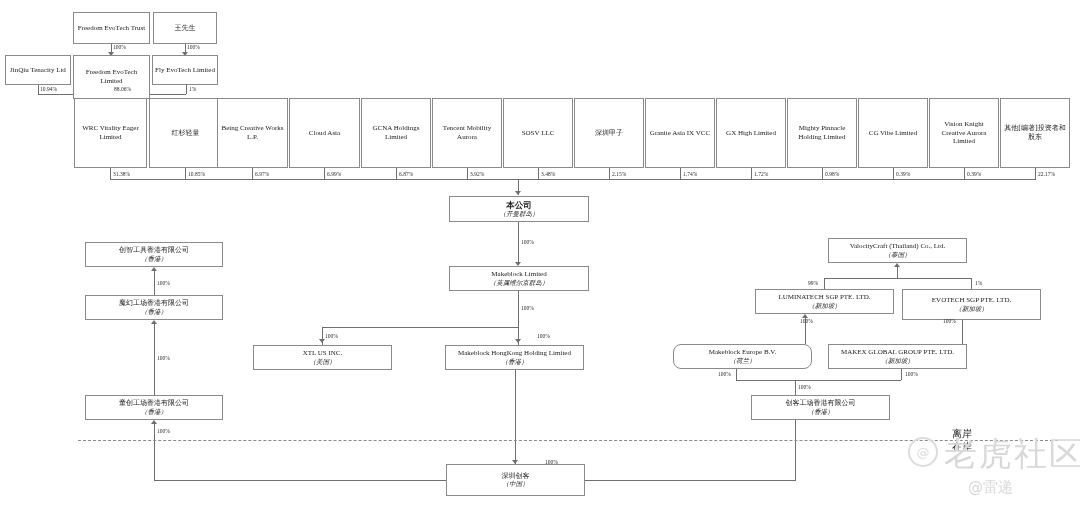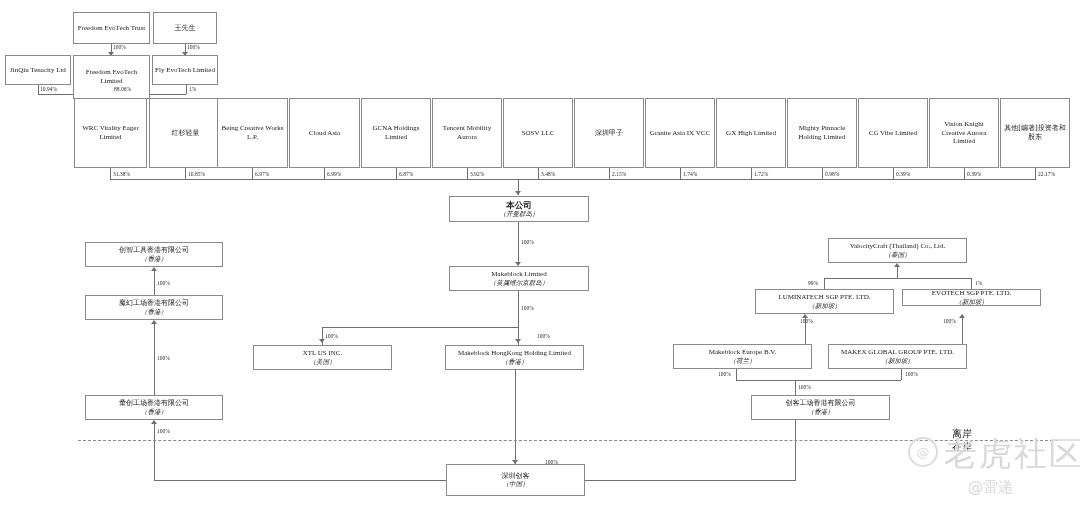--- a/index.html
+++ b/index.html
@@ -277,34 +277,34 @@
   <div class="pct" style="left:157px;top:428px;">100%</div>
 
   <div class="box" style="left:828px;top:238px;width:139px;height:25px;">
     <span class="ttl">ValocityCraft (Thailand) Co., Ltd.</span>
     <span class="sub">（泰国）</span>
   </div>
   <div class="box" style="left:755px;top:289px;width:139px;height:25px;">
     <span class="ttl">LUMINATECH SGP PTE. LTD.</span>
     <span class="sub">（新加坡）</span>
   </div>
-  <div class="box" style="left:902px;top:289px;width:139px;height:17px;">
+  <div class="box" style="left:902px;top:289px;width:139px;height:31px;">
     <span class="ttl">EVOTECH SGP PTE. LTD.</span>
     <span class="sub">（新加坡）</span>
   </div>
 
   <div class="ln lnv" style="left:824px;top:278px;height:11px;"></div>
   <div class="ln lnv" style="left:971px;top:278px;height:11px;"></div>
   <div class="ln lnh" style="left:824px;top:278px;width:148px;"></div>
   <div class="ln lnv" style="left:897px;top:267px;height:11px;"></div>
   <div class="arw up" style="left:894px;top:263px;"></div>
   <div class="pct" style="left:808px;top:280px;">99%</div>
   <div class="pct" style="left:975px;top:280px;">1%</div>
 
-  <div class="box" style="left:673px;top:344px;width:139px;height:25px;">
+  <div class="box" style="left:673px;top:344px;width:139px;height:25px;border-radius:8px;">
     <span class="ttl">Makeblock Europe B.V.</span>
     <span class="sub">（荷兰）</span>
   </div>
   <div class="box" style="left:828px;top:344px;width:139px;height:25px;">
     <span class="ttl">MAKEX GLOBAL GROUP PTE. LTD.</span>
     <span class="sub">（新加坡）</span>
   </div>
 
   <div class="ln lnv" style="left:805px;top:318px;height:26px;"></div>
   <div class="arw up" style="left:802px;top:314px;"></div>

